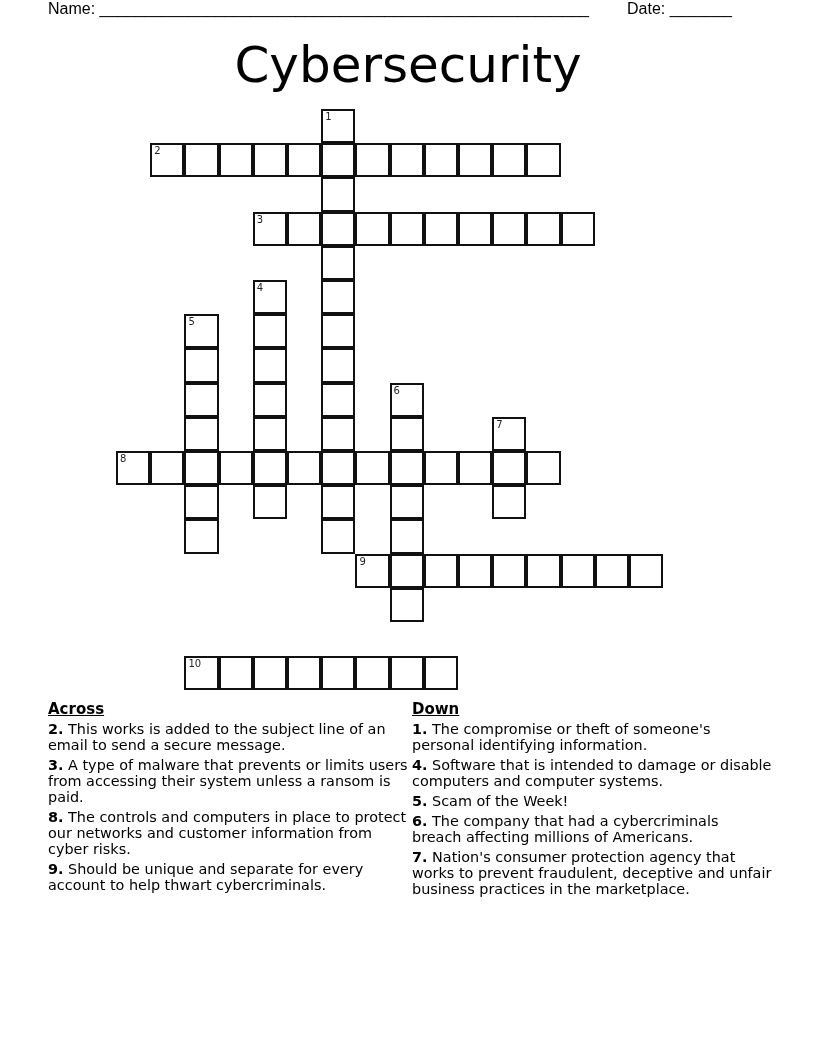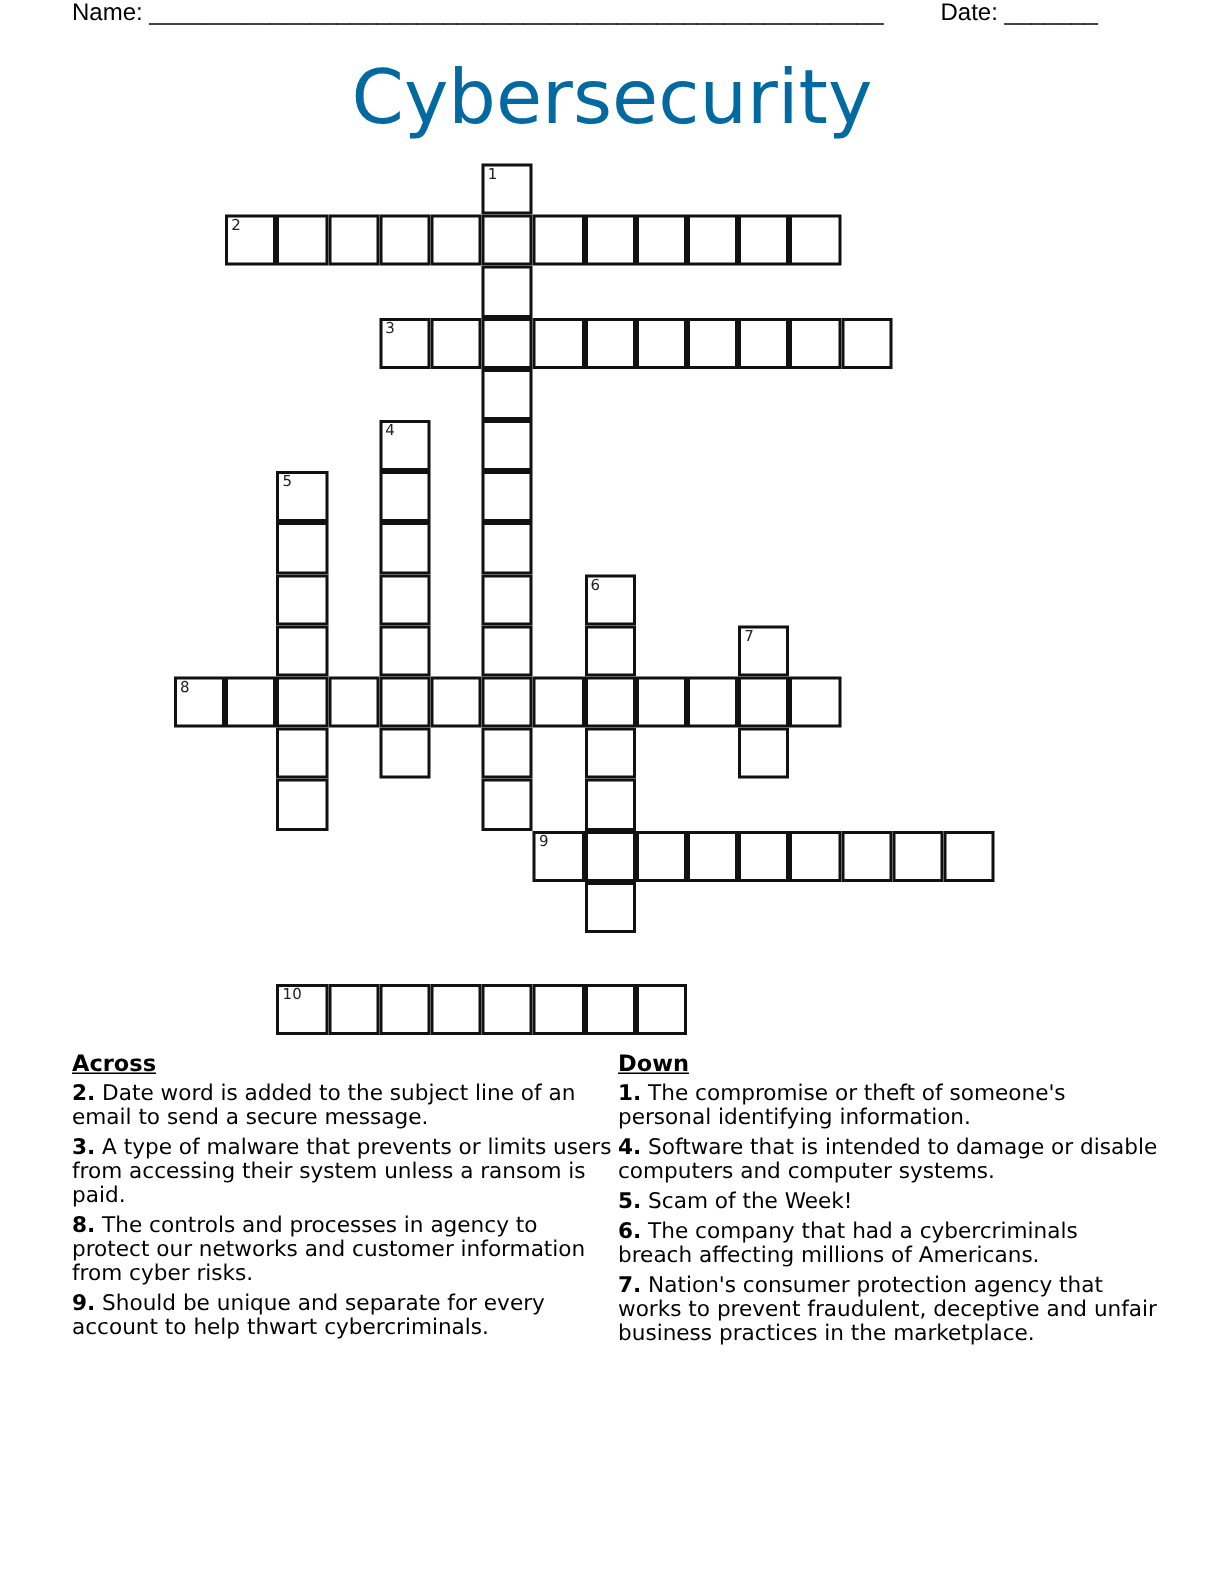--- a/index.html
+++ b/index.html
@@ -1,19 +1,19 @@
 <!DOCTYPE html>
 <html><head>
 <meta charset="utf-8">
 <style>
   html, body { margin: 0; padding: 0; background: #ffffff; }
   body { width: 816px; height: 1056px; position: relative; overflow: hidden; color: #000; }
   .header-line { position: absolute; top: 0; left: 48px; font-family: "Liberation Sans", sans-serif; font-size: 16px; line-height: 18px; color: #000; white-space: pre; }
   .header-date { position: absolute; top: 0; left: 627px; font-family: "Liberation Sans", sans-serif; font-size: 16px; line-height: 18px; white-space: pre; }
-  .title { position: absolute; top: 34px; left: 0; width: 816px; text-align: center; font-family: "DejaVu Sans", sans-serif; font-size: 50px; line-height: 62px; color: #0369a1; }
+  .title { position: absolute; top: 34px; left: 0; width: 816px; text-align: center; font-family: "DejaVu Sans", sans-serif; font-size: 50px; line-height: 62px; color: #000000; }
   .grid { position: absolute; left: 0; top: 0; width: 816px; height: 700px; }
   .cell { position: absolute; width: 34.2px; height: 34.2px; box-sizing: border-box; border: 2px solid #111; background: #fff; margin-left: -1px; margin-top: -1px; }
   .cell-num { position: absolute; top: 1px; left: 2px; font-family: "DejaVu Sans", sans-serif; font-size: 10px; line-height: 10px; color: #222; }
   .clues { position: absolute; top: 700px; font-family: "DejaVu Sans", sans-serif; font-size: 14.4px; line-height: 16px; color: #000; }
   .clues.across { left: 48px; width: 362px; }
   .clues.down { left: 412px; width: 360px; }
   .clues h3 { margin: 0 0 3px 0; font-size: 15px; font-weight: bold; text-decoration: underline; line-height: 18px; }
   .clue { margin-bottom: 4px; }
   .clue .num { font-weight: bold; }
 </style>
@@ -124,23 +124,23 @@
     <div class="cell" style="left: 253.8px; top: 657.2px;"></div>
     <div class="cell" style="left: 288px; top: 657.2px;"></div>
     <div class="cell" style="left: 322.2px; top: 657.2px;"></div>
     <div class="cell" style="left: 356.4px; top: 657.2px;"></div>
     <div class="cell" style="left: 390.6px; top: 657.2px;"></div>
     <div class="cell" style="left: 424.8px; top: 657.2px;"></div>
   </div>
 
 <div class="clues across">
   <h3>Across</h3>
-  <div class="clue"><span class="num">2.</span><span> Date word is added to the subject line of an email to send a secure message.</span></div>
+  <div class="clue"><span class="num">2.</span><span> This works is added to the subject line of an email to send a secure message.</span></div>
   <div class="clue"><span class="num">3.</span><span> A type of malware that prevents or limits users from accessing their system unless a ransom is paid.</span></div>
-  <div class="clue"><span class="num">8.</span><span> The controls and processes in agency to protect our networks and customer information from cyber risks.</span></div>
+  <div class="clue"><span class="num">8.</span><span> The controls and computers in place to protect our networks and customer information from cyber risks.</span></div>
   <div class="clue"><span class="num">9.</span><span> Should be unique and separate for every account to help thwart cybercriminals.</span></div>
 </div>
 
 <div class="clues down">
   <h3>Down</h3>
   <div class="clue"><span class="num">1.</span><span> The compromise or theft of someone's personal identifying information.</span></div>
   <div class="clue"><span class="num">4.</span><span> Software that is intended to damage or disable computers and computer systems.</span></div>
   <div class="clue"><span class="num">5.</span><span> Scam of the Week!</span></div>
   <div class="clue"><span class="num">6.</span><span> The company that had a cybercriminals breach affecting millions of Americans.</span></div>
   <div class="clue"><span class="num">7.</span><span> Nation's consumer protection agency that works to prevent fraudulent, deceptive and unfair business practices in the marketplace.</span></div>

